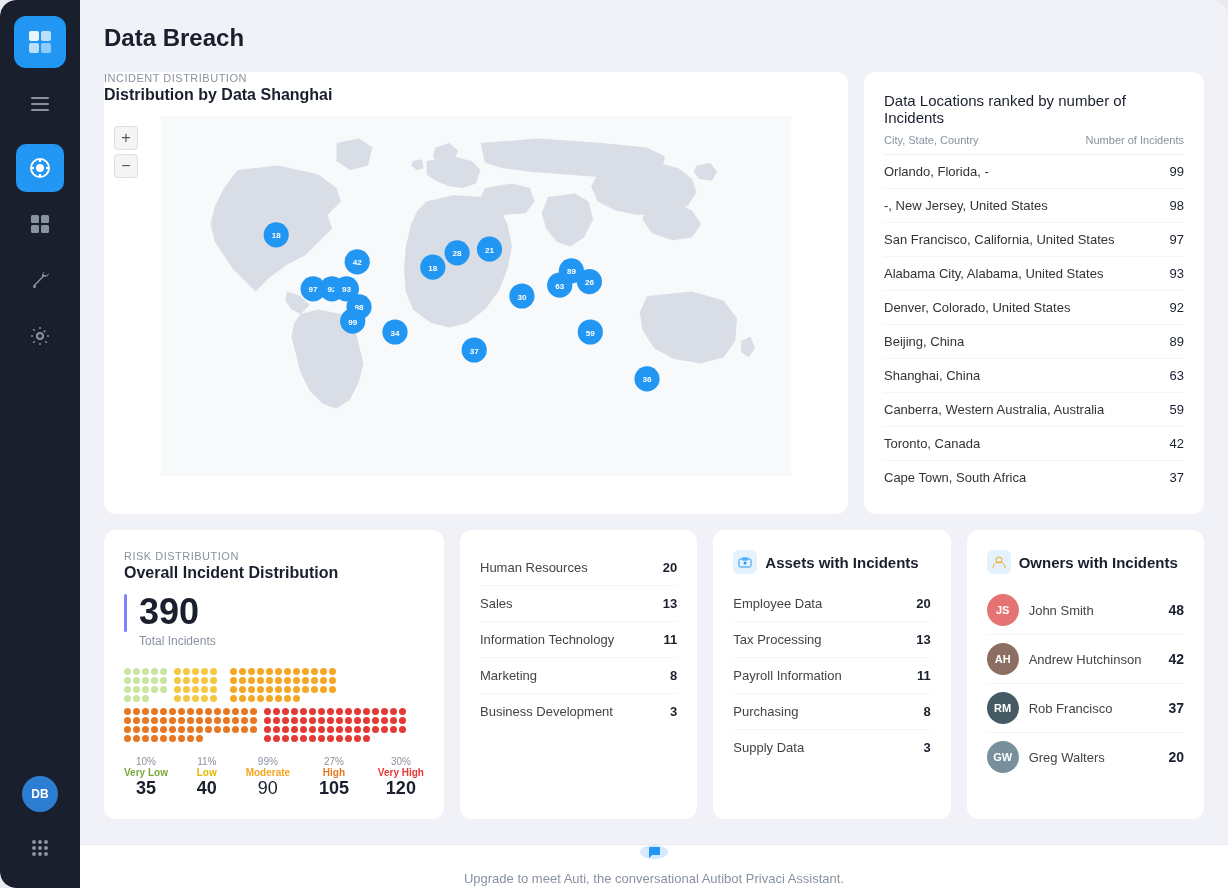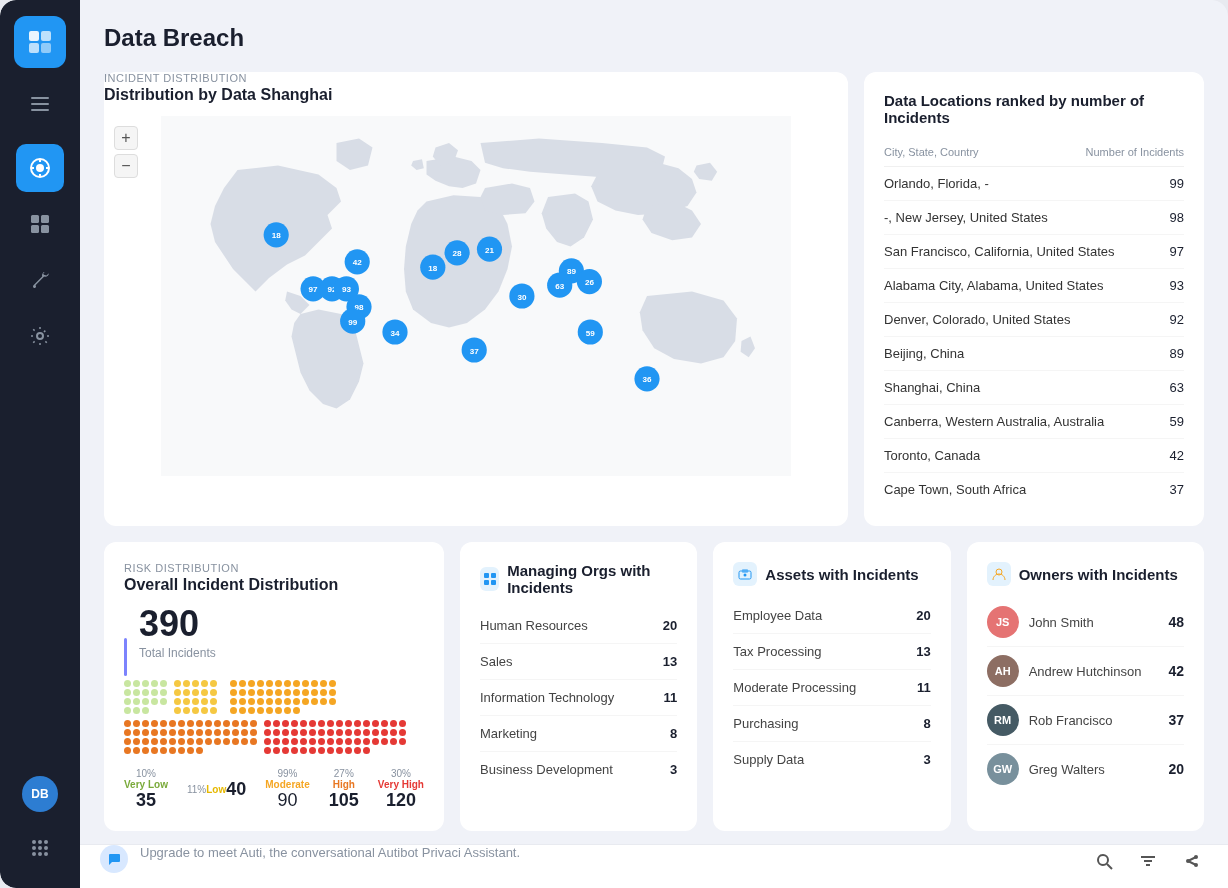--- a/index.html
+++ b/index.html
@@ -31,34 +31,34 @@
     .card-title { font-size: 16px; font-weight: 600; color: #1a1f2e; margin-top: 2px; margin-bottom: 12px; }
     .map-container { position: relative; width: 100%; height: 360px; }
     .map-zoom-in, .map-zoom-out { position: absolute; left: 10px; top: 10px; width: 24px; height: 24px; background: #f5f5f5; border: 1px solid #ddd; border-radius: 4px; display: flex; align-items: center; justify-content: center; cursor: pointer; font-size: 16px; color: #555; z-index: 10; }
     .map-zoom-out { top: 38px; }
     
     
     .world-map { width: 100%; height: 100%; }
     
     
     .rankings-card { width: 340px; background: white; border-radius: 12px; padding: 20px; flex-shrink: 0; }
-    .rankings-title { font-size: 15px; font-weight: 700; color: #1a1f2e; margin-bottom: 12px; }
+    .rankings-title { font-size: 15px; font-weight: 400; color: #1a1f2e; }
     .rankings-header { display: flex; justify-content: space-between; padding: 8px 0; border-bottom: 1px solid #f0f0f0; font-size: 11px; color: #8892a0; }
     .ranking-row { display: flex; justify-content: space-between; align-items: center; padding: 9px 0; border-bottom: 1px solid #f5f5f5; font-size: 13px; color: #333; }
     .ranking-row:last-child { border-bottom: none; }
     .ranking-count { font-weight: 500; color: #1a1f2e; }
     
     
     .bottom-section { display: flex; gap: 16px; }
     
     
     .risk-card { width: 340px; background: white; border-radius: 12px; padding: 20px; flex-shrink: 0; }
     .total-incidents { font-size: 36px; font-weight: 700; color: #1a1f2e; line-height: 1; }
     .total-label { font-size: 12px; color: #8892a0; margin-top: 4px; margin-bottom: 16px; }
-    .total-row { display: flex; align-items: flex-end; margin-bottom: 4px; }
+    .total-row { display: flex; align-items: flex-start; margin-bottom: 4px; }
 
     
     .orgs-card { flex: 1; background: white; border-radius: 12px; padding: 20px; }
     .small-card-title { font-size: 15px; font-weight: 600; color: #1a1f2e; margin-bottom: 12px; display: flex; align-items: center; gap: 8px; }
     .card-icon { width: 24px; height: 24px; background: #e3f2fd; border-radius: 6px; display: flex; align-items: center; justify-content: center; }
     .data-row { display: flex; justify-content: space-between; align-items: center; padding: 10px 0; border-bottom: 1px solid #f5f5f5; font-size: 13px; color: #444; }
     .data-row:last-child { border-bottom: none; }
     .data-count { font-weight: 600; color: #1a1f2e; }
     
     
@@ -67,21 +67,21 @@
     
     .owners-card { flex: 1; background: white; border-radius: 12px; padding: 20px; }
     .owner-row { display: flex; justify-content: space-between; align-items: center; padding: 8px 0; border-bottom: 1px solid #f5f5f5; }
     .owner-row:last-child { border-bottom: none; }
     .owner-info { display: flex; align-items: center; gap: 10px; }
     .owner-avatar { width: 32px; height: 32px; border-radius: 50%; background: #ccc; overflow: hidden; flex-shrink: 0; }
     .owner-name { font-size: 13px; color: #444; }
     .owner-count { font-weight: 600; color: #1a1f2e; font-size: 14px; }
     
     
-    .bottom-bar { position: fixed; bottom: 0; left: 80px; right: 0; height: 44px; background: white; border-top: 1px solid #e8eaf0; display: flex; align-items: flex-start; padding: 0 20px; gap: 12px; }
+    .bottom-bar { position: fixed; bottom: 0; left: 80px; right: 0; height: 44px; background: white; border-top: 1px solid #e8eaf0; display: flex; align-items: center; padding: 0 20px; gap: 12px; flex-direction: column; }
     .bottom-bar-text { font-size: 13px; color: #8892a0; flex: 1; }
     .bottom-bar-actions { display: flex; gap: 12px; }
     .bottom-icon { width: 32px; height: 32px; display: flex; align-items: center; justify-content: center; cursor: pointer; color: #555; }
     
     
     .main-content::-webkit-scrollbar { display: none; }
     
     .accent-bar { display: inline-block; width: 3px; height: 38px; background: #7c83fd; border-radius: 2px; margin-right: 12px; vertical-align: middle; }
   </style>
 </head>
@@ -530,21 +530,21 @@
               <div style="width: 7px; height: 7px; border-radius: 50%; background: rgb(229, 57, 53);"></div>
             </div>
           </div>
 
         <div id="risk-stats" style="display:flex; gap:8px; justify-content:space-between;">
             <div style="display: flex; flex-direction: column; align-items: center;">
     <span style="font-size:10px;color:#8892a0;">10%</span>
     <span style="font-size:10px;font-weight:600;color:#7aaa3a;">Very Low</span>
     <span style="font-size:18px;font-weight:700;color:#1a1f2e;">35</span>
   </div>
-            <div style="display: flex; flex-direction: row; align-items: center;">
+            <div style="display: flex; flex-direction: column; align-items: center;">
     <span style="font-size:10px;color:#8892a0;">11%</span>
     <span style="font-size:10px;font-weight:600;color:#e6b800;">Low</span>
     <span style="font-size:18px;font-weight:700;color:#1a1f2e;">40</span>
   </div>
             <div style="display: flex; flex-direction: column; align-items: center;">
     <span style="font-size:10px;color:#8892a0;">99%</span>
     <span style="font-size:10px;font-weight:600;color:#f5a623;">Moderate</span>
     <span style="font-size:18px;font-weight:400;color:#1a1f2e;">90</span>
   </div>
             <div style="display: flex; flex-direction: column; align-items: center;">
@@ -554,31 +554,20 @@
   </div>
             <div style="display: flex; flex-direction: column; align-items: center;">
     <span style="font-size:10px;color:#8892a0;">30%</span>
     <span style="font-size:10px;font-weight:600;color:#e53935;">Very High</span>
     <span style="font-size:18px;font-weight:700;color:#1a1f2e;">120</span>
   </div>
           </div>
       </div>
 
       <div class="orgs-card">
-        <div class="small-card-title">
-          <div class="card-icon">
-            <svg width="14" height="14" viewBox="0 0 14 14" fill="#2196f3">
-                <rect x="1" y="1" width="5" height="5" rx="1"></rect>
-                <rect x="8" y="1" width="5" height="5" rx="1"></rect>
-                <rect x="1" y="8" width="5" height="5" rx="1"></rect>
-                <rect x="8" y="8" width="5" height="5" rx="1"></rect>
-              </svg>
-          </div>
-          <span>Managing Orgs with Incidents</span>
-        </div>
         <div id="orgs-rows">
             <div class="data-row">
               <span>Human Resources</span>
               <span class="data-count">20</span>
             </div>
             <div class="data-row">
               <span>Sales</span>
               <span class="data-count">13</span>
             </div>
             <div class="data-row">
@@ -610,21 +599,21 @@
         <div id="assets-rows">
             <div class="data-row">
               <span>Employee Data</span>
               <span class="data-count">20</span>
             </div>
             <div class="data-row">
               <span>Tax Processing</span>
               <span class="data-count">13</span>
             </div>
             <div class="data-row">
-              <span>Moderate Processing</span>
+              <span>Payroll Information</span>
               <span class="data-count">11</span>
             </div>
             <div class="data-row">
               <span>Purchasing</span>
               <span class="data-count">8</span>
             </div>
             <div class="data-row">
               <span>Supply Data</span>
               <span class="data-count">3</span>
             </div>

